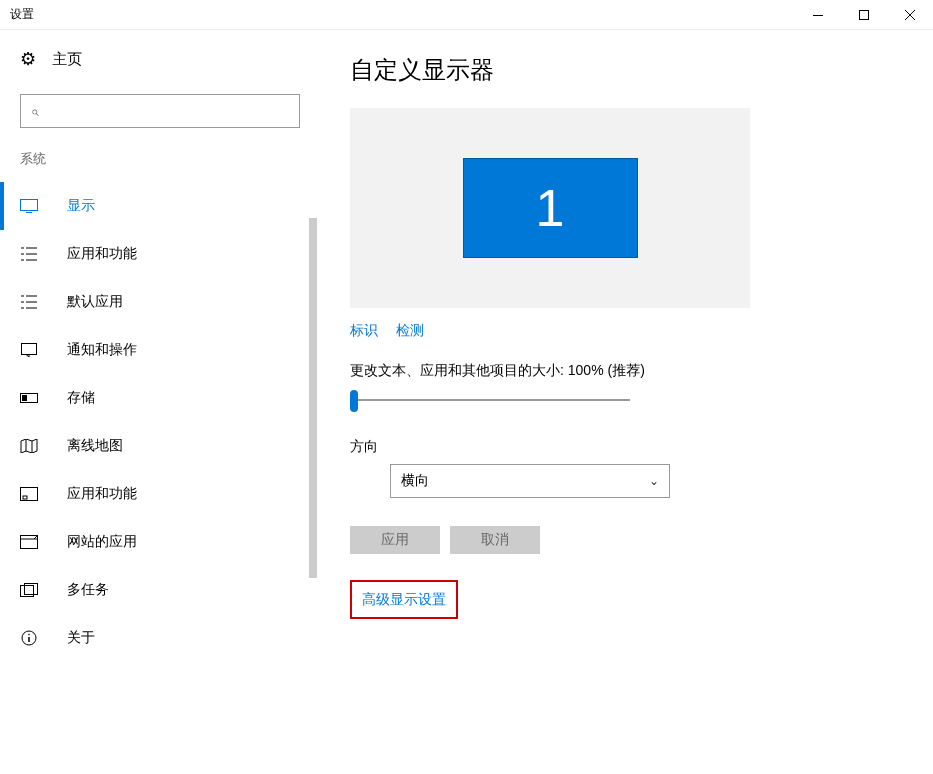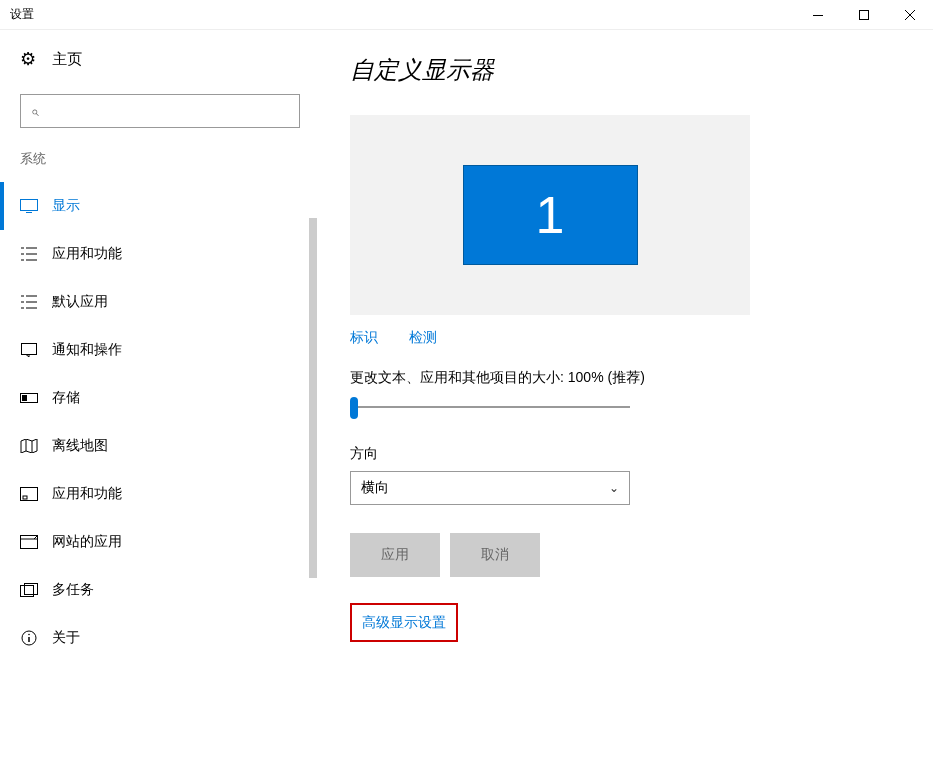--- a/index.html
+++ b/index.html
@@ -16,43 +16,43 @@
     
     .sidebar { width: 320px; padding: 18px 0 0 0; position: relative; }
     .home-row { display: flex; align-items: center; padding: 0 20px; margin-bottom: 24px; gap: 16px; }
     .home-row .gear { font-size: 18px; }
     .home-row .label { font-size: 15px; }
     .search-wrap { padding: 0 20px 18px 20px; }
     .search-box { display: flex; align-items: center; border: 1px solid #999; height: 34px; padding: 0 10px; }
     .search-box input { border: none; outline: none; flex: 1; font-size: 14px; background: transparent; }
     .search-icon { font-size: 14px; color: #666; transform: scaleX(-1); }
     .section-label { padding: 4px 20px 14px 20px; font-size: 13px; color: #666; }
-    .nav-item { display: flex; align-items: center; height: 48px; padding: 0 20px; gap: 14px; cursor: pointer; font-size: 14px; position: relative; }
+    .nav-item { display: flex; align-items: center; height: 48px; padding: 0 20px; gap: 29px; cursor: pointer; font-size: 14px; position: relative; }
     .nav-item.active { color: #0078d7; }
     .nav-item.active::before { content: ""; position: absolute; left: 0; top: 0; bottom: 0; width: 4px; background: #0078d7; }
     .nav-icon { width: 18px; display: inline-flex; justify-content: center; font-size: 16px; }
     .scrollbar-track { position: absolute; right: 0; top: 180px; bottom: 0; width: 14px; }
     .scrollbar-thumb { position: absolute; top: 8px; right: 3px; width: 8px; height: 360px; background: #ccc; border-radius: 0; }
 
     
     .main { flex: 1; padding: 24px 30px 0 30px; overflow: hidden; }
-    .page-title { font-size: 24px; font-weight: 400; margin-bottom: 29px; font-style: italic; }
+    .page-title { font-size: 24px; font-weight: 400; margin-bottom: 22px; }
     .display-preview { width: 400px; height: 200px; background: #f2f2f2; display: flex; align-items: center; justify-content: center; margin-bottom: 14px; }
     .monitor-box { width: 175px; height: 100px; background: #0078d7; border: 1px solid #005a9e; display: flex; align-items: center; justify-content: center; color: #fff; font-size: 52px; font-weight: 300; }
-    .link-row { display: flex; gap: 31px; margin-bottom: 22px; }
+    .link-row { display: flex; gap: 18px; margin-bottom: 22px; }
     .link { color: #0078d7; font-size: 14px; cursor: pointer; }
     .scale-label { font-size: 14px; margin-bottom: 10px; }
     .slider-wrap { width: 280px; height: 24px; position: relative; margin-bottom: 24px; }
     .slider-track { position: absolute; top: 9px; left: 0; right: 0; height: 2px; background: #999; }
     .slider-thumb { position: absolute; left: 0; top: 0; width: 8px; height: 22px; background: #0078d7; border-radius: 4px; }
     .field-label { font-size: 14px; margin-bottom: 8px; }
-    .select-box { width: 280px; height: 34px; border: 1px solid #999; display: flex; align-items: center; justify-content: space-between; padding: 0 10px; font-size: 14px; cursor: pointer; margin-bottom: 28px; }
+    .select-box { width: 280px; height: 34px; border: 1px solid #999; display: flex; align-items: center; justify-content: space-between; padding: 0 10px; font-size: 14px; cursor: pointer; margin-bottom: 28px; margin-left: 40px; }
     .chevron { font-size: 12px; color: #333; }
     .btn-row { display: flex; gap: 10px; margin-bottom: 26px; }
-    .btn { width: 90px; height: 44px; background: #ccc; border: none; font-size: 14px; color: #666; cursor: default; }
+    .btn { width: 90px; height: 28px; background: #ccc; border: none; font-size: 14px; color: #666; cursor: default; }
     .adv-link-wrap { display: inline-block; border: 2px solid #c00; padding: 8px 10px; }
     .adv-link { color: #0078d7; font-size: 14px; cursor: pointer; }
   </style>
 </head>
 <body>
 
 <div class="titlebar">
   <span class="title">设置</span>
   <div class="win-controls">
     <div class="win-btn">

